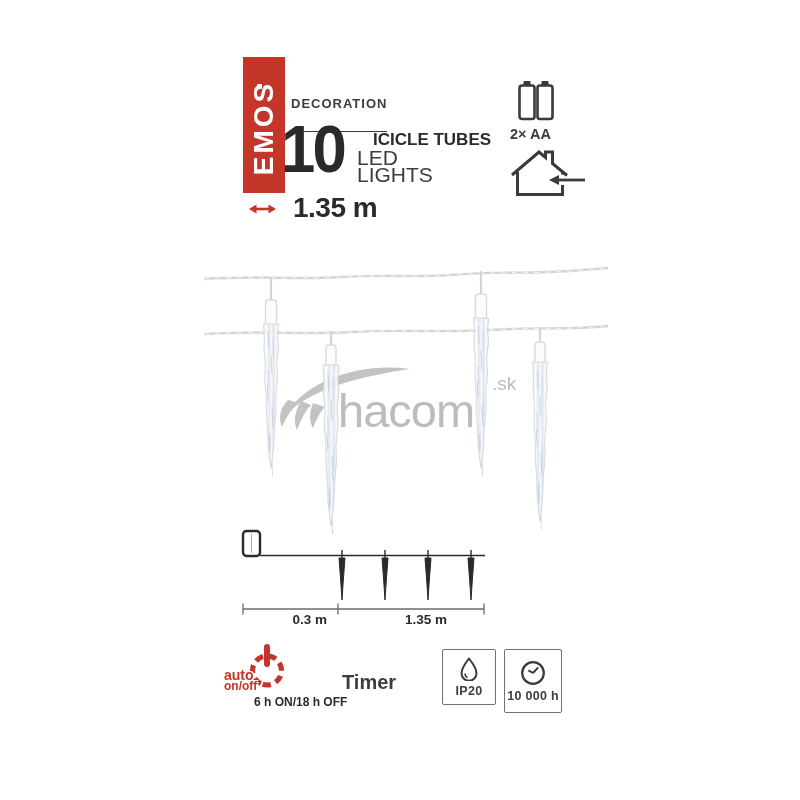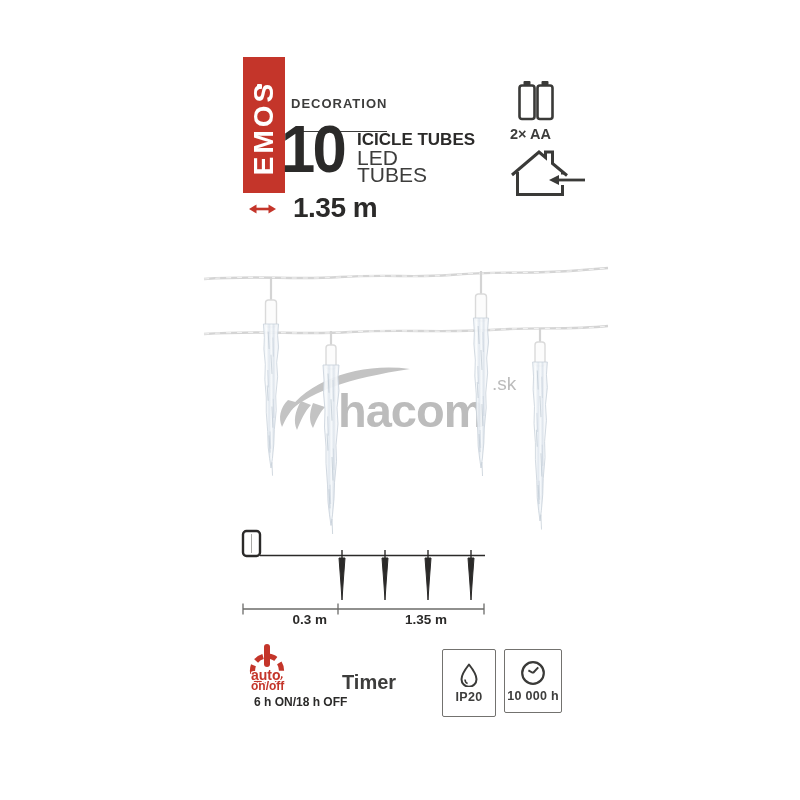--- a/index.html
+++ b/index.html
@@ -23,66 +23,66 @@
     color:#fff; font-weight:800; font-size:28px; letter-spacing:3px;
     white-space:nowrap;
   }
   .logo-dot{ position:absolute; left:14px; top:27px; width:5px; height:5px; background:#fff; border-radius:1px; }
 
   .category{ left:291px; top:96px; font-size:13px; font-weight:600; letter-spacing:1px;
              color:var(--gray); padding-bottom:20px; border-bottom:1.7px solid var(--gray); display:inline-block; }
   .big-qty{ left:281px; top:121px; font-size:67px; font-weight:800; line-height:0.85; letter-spacing:-3px;
             color:var(--dark); transform:scaleX(0.92); transform-origin:left top; }
   .pname{ left:357px; top:131px; line-height:17.5px; }
-  .pname .t1{ font-size:17px; font-weight:800; color:var(--dark); }
+  .pname .t1{ font-size:17px; font-weight:800; color:var(--dark);margin-left:16px; }
   .pname .t2{ font-size:21px; font-weight:500; color:var(--gray); }
 
   .len-label{ left:293px; top:192px; font-size:28px; font-weight:600; letter-spacing:-0.5px; color:var(--dark); }
 
   .batt-label{ left:510px; top:126px; width:52px; text-align:left; font-size:14.5px; font-weight:600; color:var(--gray); }
 
   
-  .wm-name{ left:338px; top:383px; font-size:47px; font-weight:700; letter-spacing:-1px; color:var(--wm); }
+  .wm-name{ left:338px; top:383px; font-size:47px; font-weight:400; letter-spacing:-1px; color:var(--wm); }
   .wm-tld{ left:492px; top:373px; font-size:19px; font-weight:400; color:var(--wm); }
 
   
   .dim-label{ top:612px; width:72px; text-align:right; font-size:13.5px; font-weight:600; color:var(--dark); }
   .dim-lead{ left:255px; }
   .dim-lit{ left:375px; }
 
   
-  .timer-auto{ left:251px; top:670px; color:var(--red); line-height:11px;
+  .timer-auto{ left:224px; top:670px; color:var(--red); line-height:11px;
                text-shadow:-1px -1px 0 #fff,1px -1px 0 #fff,-1px 1px 0 #fff,1px 1px 0 #fff; }
   .timer-auto .a1{ display:block; font-size:14px; font-weight:800; }
   .timer-auto .a2{ display:block; font-size:12px; font-weight:700; }
   .timer-title{ left:299px; top:671px; font-size:20px; font-weight:600; color:var(--gray);margin-left:43px; }
   .timer-sched{ left:254px; top:695px; font-size:12px; font-weight:700; color:var(--dark); white-space:nowrap; }
 
   .feat-box{ border:1.6px solid #73726f; border-radius:2px; background:#fff;
              display:flex; flex-direction:column; align-items:center; justify-content:center; gap:3px; }
-  .feat-ip{ left:442px; top:649px; width:54px; height:68px; }
+  .feat-ip{ left:442px; top:649px; width:54px; height:56px; }
   .feat-life{ left:504px; top:649px; width:58px; height:64px; }
   .feat-box .flabel{ font-size:12.5px; font-weight:600; color:var(--gray); letter-spacing:0.3px; white-space:nowrap; }
 </style>
 </head>
 <body>
 
 <div class="canvas">
 
   <div class="abs emos-banner">
     <span class="vtext">EMOS</span>
     <span class="logo-dot"></span>
   </div>
 
   <div class="abs category">DECORATION</div>
   <div class="abs big-qty">10</div>
   <div class="abs pname">
     <div class="t1">ICICLE TUBES</div>
     <div class="t2">LED</div>
-    <div class="t2">TUBES</div>
+    <div class="t2">LIGHTS</div>
   </div>
 
   <svg class="abs" style="left:249px;top:200px" width="27" height="18" viewBox="0 0 27 18">
     <line x1="5.5" y1="9" x2="21.5" y2="9" stroke="#c4352a" stroke-width="2.6"></line>
     <polygon points="0,9 7.5,4.4 7.5,13.6" fill="#c4352a"></polygon>
     <polygon points="27,9 19.5,4.4 19.5,13.6" fill="#c4352a"></polygon>
   </svg>
   <div class="abs len-label">1.35 m</div>
 
   <svg class="abs" style="left:516px;top:80px" width="40" height="44" viewBox="0 0 40 44">

